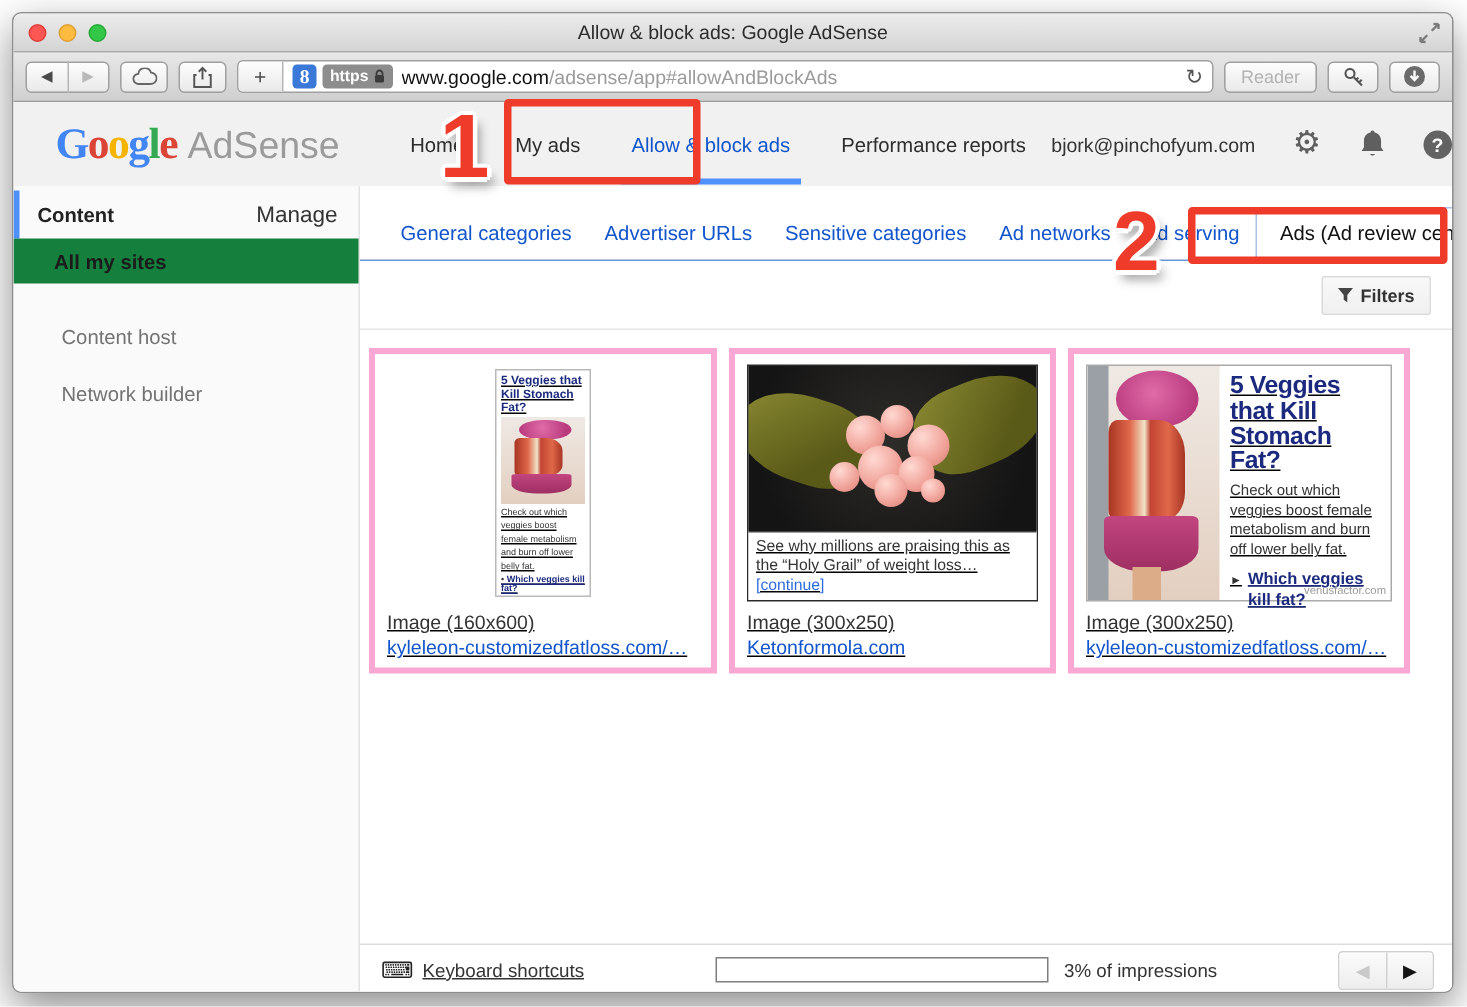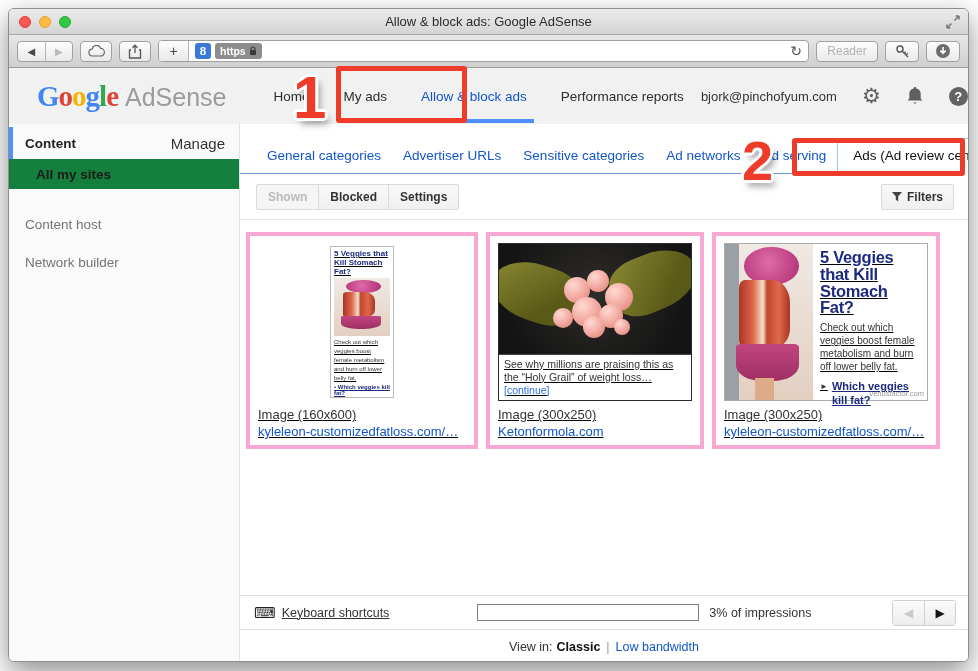--- a/index.html
+++ b/index.html
@@ -70,21 +70,21 @@
     font-size:13px; font-weight:bold; display:flex; align-items:center; justify-content:center; }
 
   .app-body { flex:1; display:flex; min-height:0; }
   .sidebar { width:231px; background:#fafafa; border-right:1px solid #e2e2e2; padding-top:3px; flex-shrink:0; }
   .side-head { height:32px; display:flex; align-items:center; border-left:4px solid #4d90fe;
     padding:0 14px 0 12px; }
   .side-head-title { font-weight:bold; font-size:13.5px; color:#222; }
   .manage-link { margin-left:auto; font-size:15px; color:#333; }
   .side-item { height:30px; display:flex; align-items:center; font-size:13.5px; color:#737373; padding-left:16px; }
   .side-item.selected { background:#15803d; color:#1b1b1b; font-weight:bold; padding-left:27px; }
-  .side-group { margin-top:20px; display:flex; flex-direction:column; gap:8px; }
+  .side-group { margin-top:20px; display:flex; flex-direction:column; gap:8px;padding-left:16px; }
 
   .main { flex:1; display:flex; flex-direction:column; background:#fff; min-width:0; }
   .tabs { display:flex; align-items:flex-end; border-bottom:1px solid #6b95d6;
     padding:14px 14px 0 16px; }
   .tab { font-size:13.5px; color:#1155cc; padding:9px 11px 10px; white-space:nowrap; }
   .tab.active { color:#111; background:#fff; border:1px solid #a9c3ea; border-bottom:none;
     margin-bottom:-1px; padding:9px 15px 11px; }
 
   .subbar { display:flex; align-items:center; padding:10px 14px 9px 16px; }
   .btn-group { display:flex; }
@@ -225,20 +225,21 @@
     <span class="urlwrap">
       <span class="plus-seg">+</span>
       <span class="favicon">8</span>
       <span class="https-badge">
         <span>https</span>
         <svg width="8" height="10" viewBox="0 0 8 10">
             <path d="M2 4 V3 a2 2 0 0 1 4 0 v1" stroke="#3a3a3a" stroke-width="1.2" fill="none"></path>
             <rect x="1" y="4" width="6" height="5" rx="1" fill="#3a3a3a"></rect>
           </svg>
       </span>
+      <span class="url-text"><span class="host">www.google.com</span><span class="path">/adsense/app#allowAndBlockAds</span></span>
       <span class="reload">↻</span>
     </span>
     <span class="tbtn reader">Reader</span>
     <span class="tbtn w34">
       <svg width="15" height="15" viewBox="0 0 15 15">
           <circle cx="5" cy="5" r="3" stroke="#555" stroke-width="1.4" fill="none" transform="rotate(-10 5 5)"></circle>
           <path d="M7.5 7.5 L13 13 M11 11 l1.8-1.8 M9.2 9.2 l1.4-1.4" stroke="#555" stroke-width="1.4" fill="none"></path>
         </svg>
     </span>
     <span class="tbtn w34">
@@ -311,25 +312,20 @@
         <div class="tabs">
           <span class="tab">General categories</span>
           <span class="tab">Advertiser URLs</span>
           <span class="tab">Sensitive categories</span>
           <span class="tab">Ad networks</span>
           <span class="tab">Ad serving</span>
           <span class="tab active">Ads (Ad review center)</span>
         </div>
 
         <div class="subbar">
-          <span class="btn-group">
-            <span class="sbtn disabled">Shown</span>
-            <span class="sbtn">Blocked</span>
-            <span class="sbtn">Settings</span>
-          </span>
           <span class="filters-btn">
             <svg width="10" height="10" viewBox="0 0 10 10">
                 <path d="M0 0 h10 L6.2 4.6 V9.5 L3.8 7.8 V4.6 z" fill="#444"></path>
               </svg>
             <span>Filters</span>
           </span>
         </div>
 
         <div class="cards-panel">
 
@@ -403,26 +399,20 @@
           <span class="progress">
             <span class="progress-fill" style="width: 3%;"></span>
           </span>
           <span class="impressions">3% of impressions</span>
           <span class="pager">
             <span class="pgbtn pg-prev">◀</span>
             <span class="pgbtn pg-next">▶</span>
           </span>
         </div>
 
-        <div class="app-footer">
-          <span class="fv-label">View in:</span>
-          <span class="fv-classic">Classic</span>
-          <span class="fv-sep">|</span>
-          <span class="fv-low">Low bandwidth</span>
-        </div>
 
       </div>
     </div>
   </div>
 </div>
 
 <div class="ann-box ann-box1"></div>
 <div class="ann-num ann-num1">1</div>
 <div class="ann-box ann-box2"></div>
 <div class="ann-num ann-num2">2</div>

